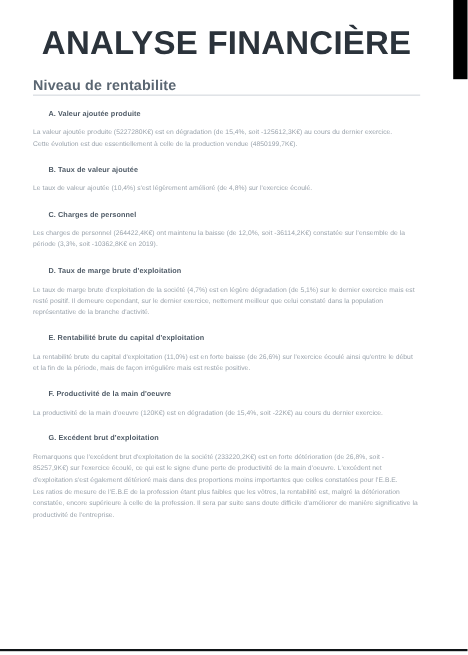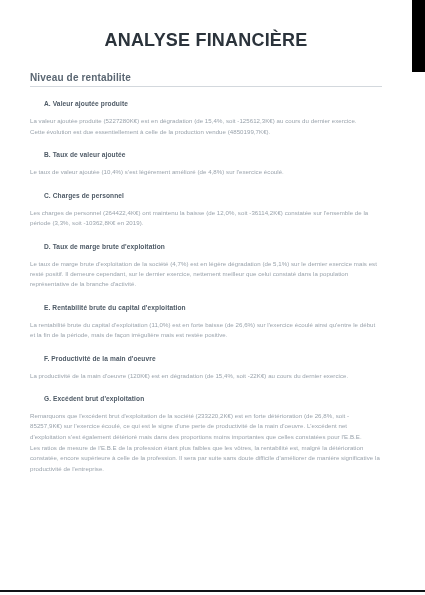--- a/index.html
+++ b/index.html
@@ -49,38 +49,38 @@
 
   
   .doc-title {
     margin: 0;
     padding: 0;
     position: absolute;
     left: 0;
     top: 27px;
     width: 412px;
     text-align: center;
-    font-size: 18px;
+    font-size: 30px;
     line-height: 26px;
     font-weight: 700;
     letter-spacing: 0.2px;
     color: #2b333b;
   }
 
   
   .content {
     position: absolute;
     left: 30px;
     top: 72px;
     width: 352px;
   }
 
   .section-heading {
     margin: 0 0 2px 0;
-    font-size: 10px;
+    font-size: 13px;
     line-height: 11px;
     font-weight: 700;
     color: #5a6672;
     letter-spacing: 0.15px;
   }
 
   .rule {
     height: 1px;
     background: #d3d8dd;
     margin: 3px 0 12px 0;

